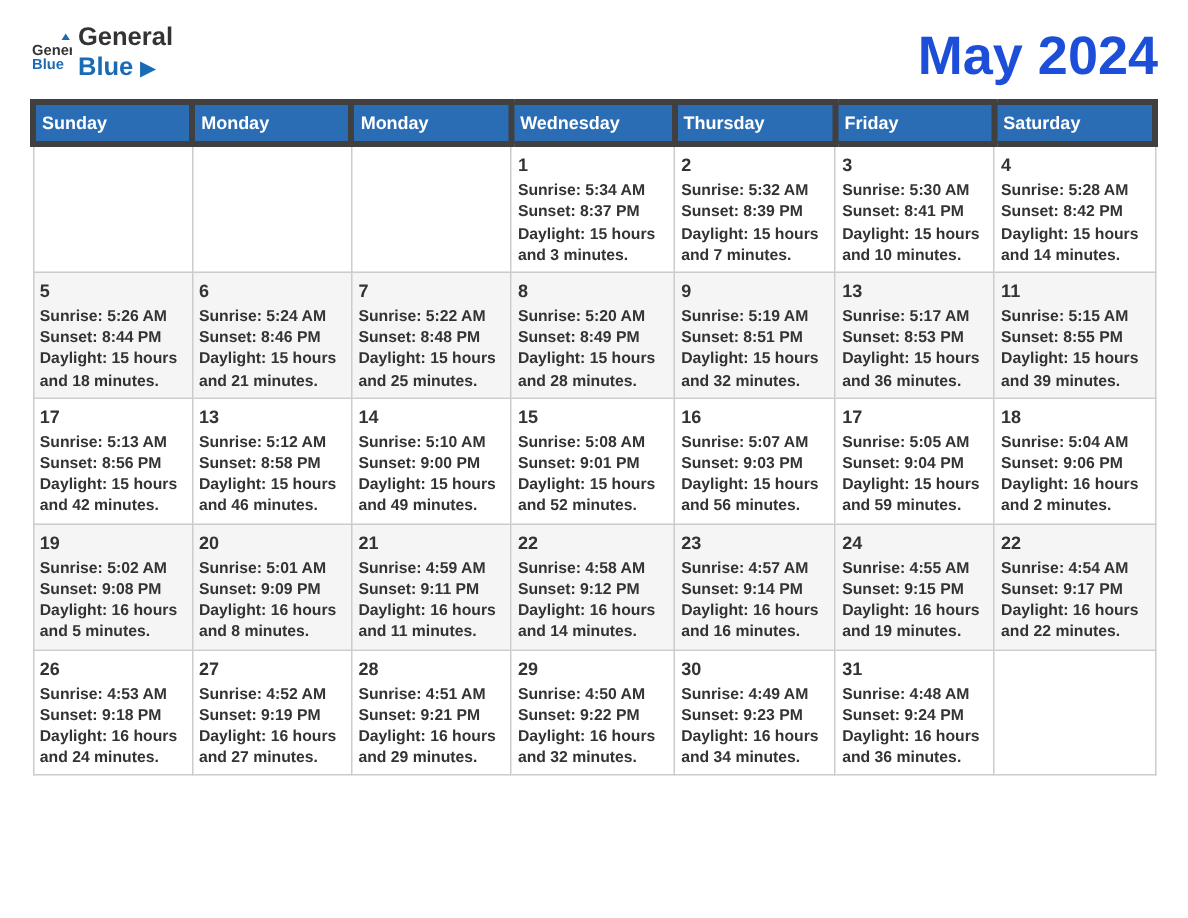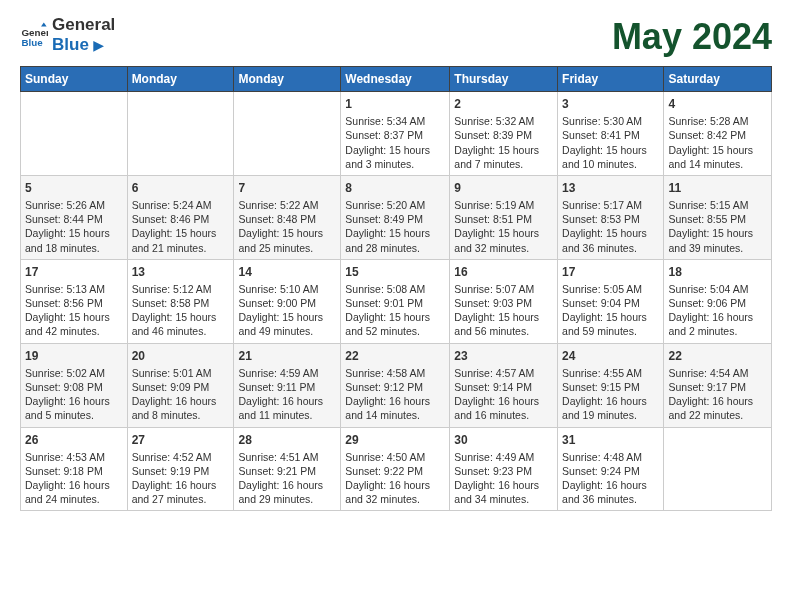--- a/index.html
+++ b/index.html
@@ -24,40 +24,40 @@
     .logo-icon {
       width: 28px;
       height: 28px;
     }
     .title-area {
       text-align: right;
     }
     .main-title {
       font-size: 36px;
       font-weight: bold;
-      color: #14532d;
+      color: #1d4ed8;
       text-align: center;
     }
     .sub-title {
       font-size: 16px;
       color: #333;
     }
     .calendar {
       width: 100%;
       border-collapse: collapse;
       font-size: 11px;
     }
     .calendar thead tr th {
       background-color: #2a6db5;
       color: white;
       padding: 5px 4px;
       text-align: left;
       font-size: 12px;
       font-weight: bold;
-      border: 1px solid #404040;
+      border: 4px solid #404040;
     }
     .calendar tbody tr td {
       border: 1px solid #ccc;
       vertical-align: top;
       padding: 4px 4px;
       width: 113px;
       min-height: 80px;
       background: #fff;
       color: #333;
       line-height: 1.35;
@@ -68,20 +68,21 @@
     .day-number {
       font-size: 12px;
       font-weight: bold;
       color: #333;
       display: block;
       margin-bottom: 2px;
     }
     .day-info {
       font-size: 10.5px;
       color: #333;
+      font-weight: bold;
     }
     .empty-cell {
       background: #fff !important;
     }
   </style>
 </head>
 <body>
 
 <div class="header-area">
   <div class="logo">

